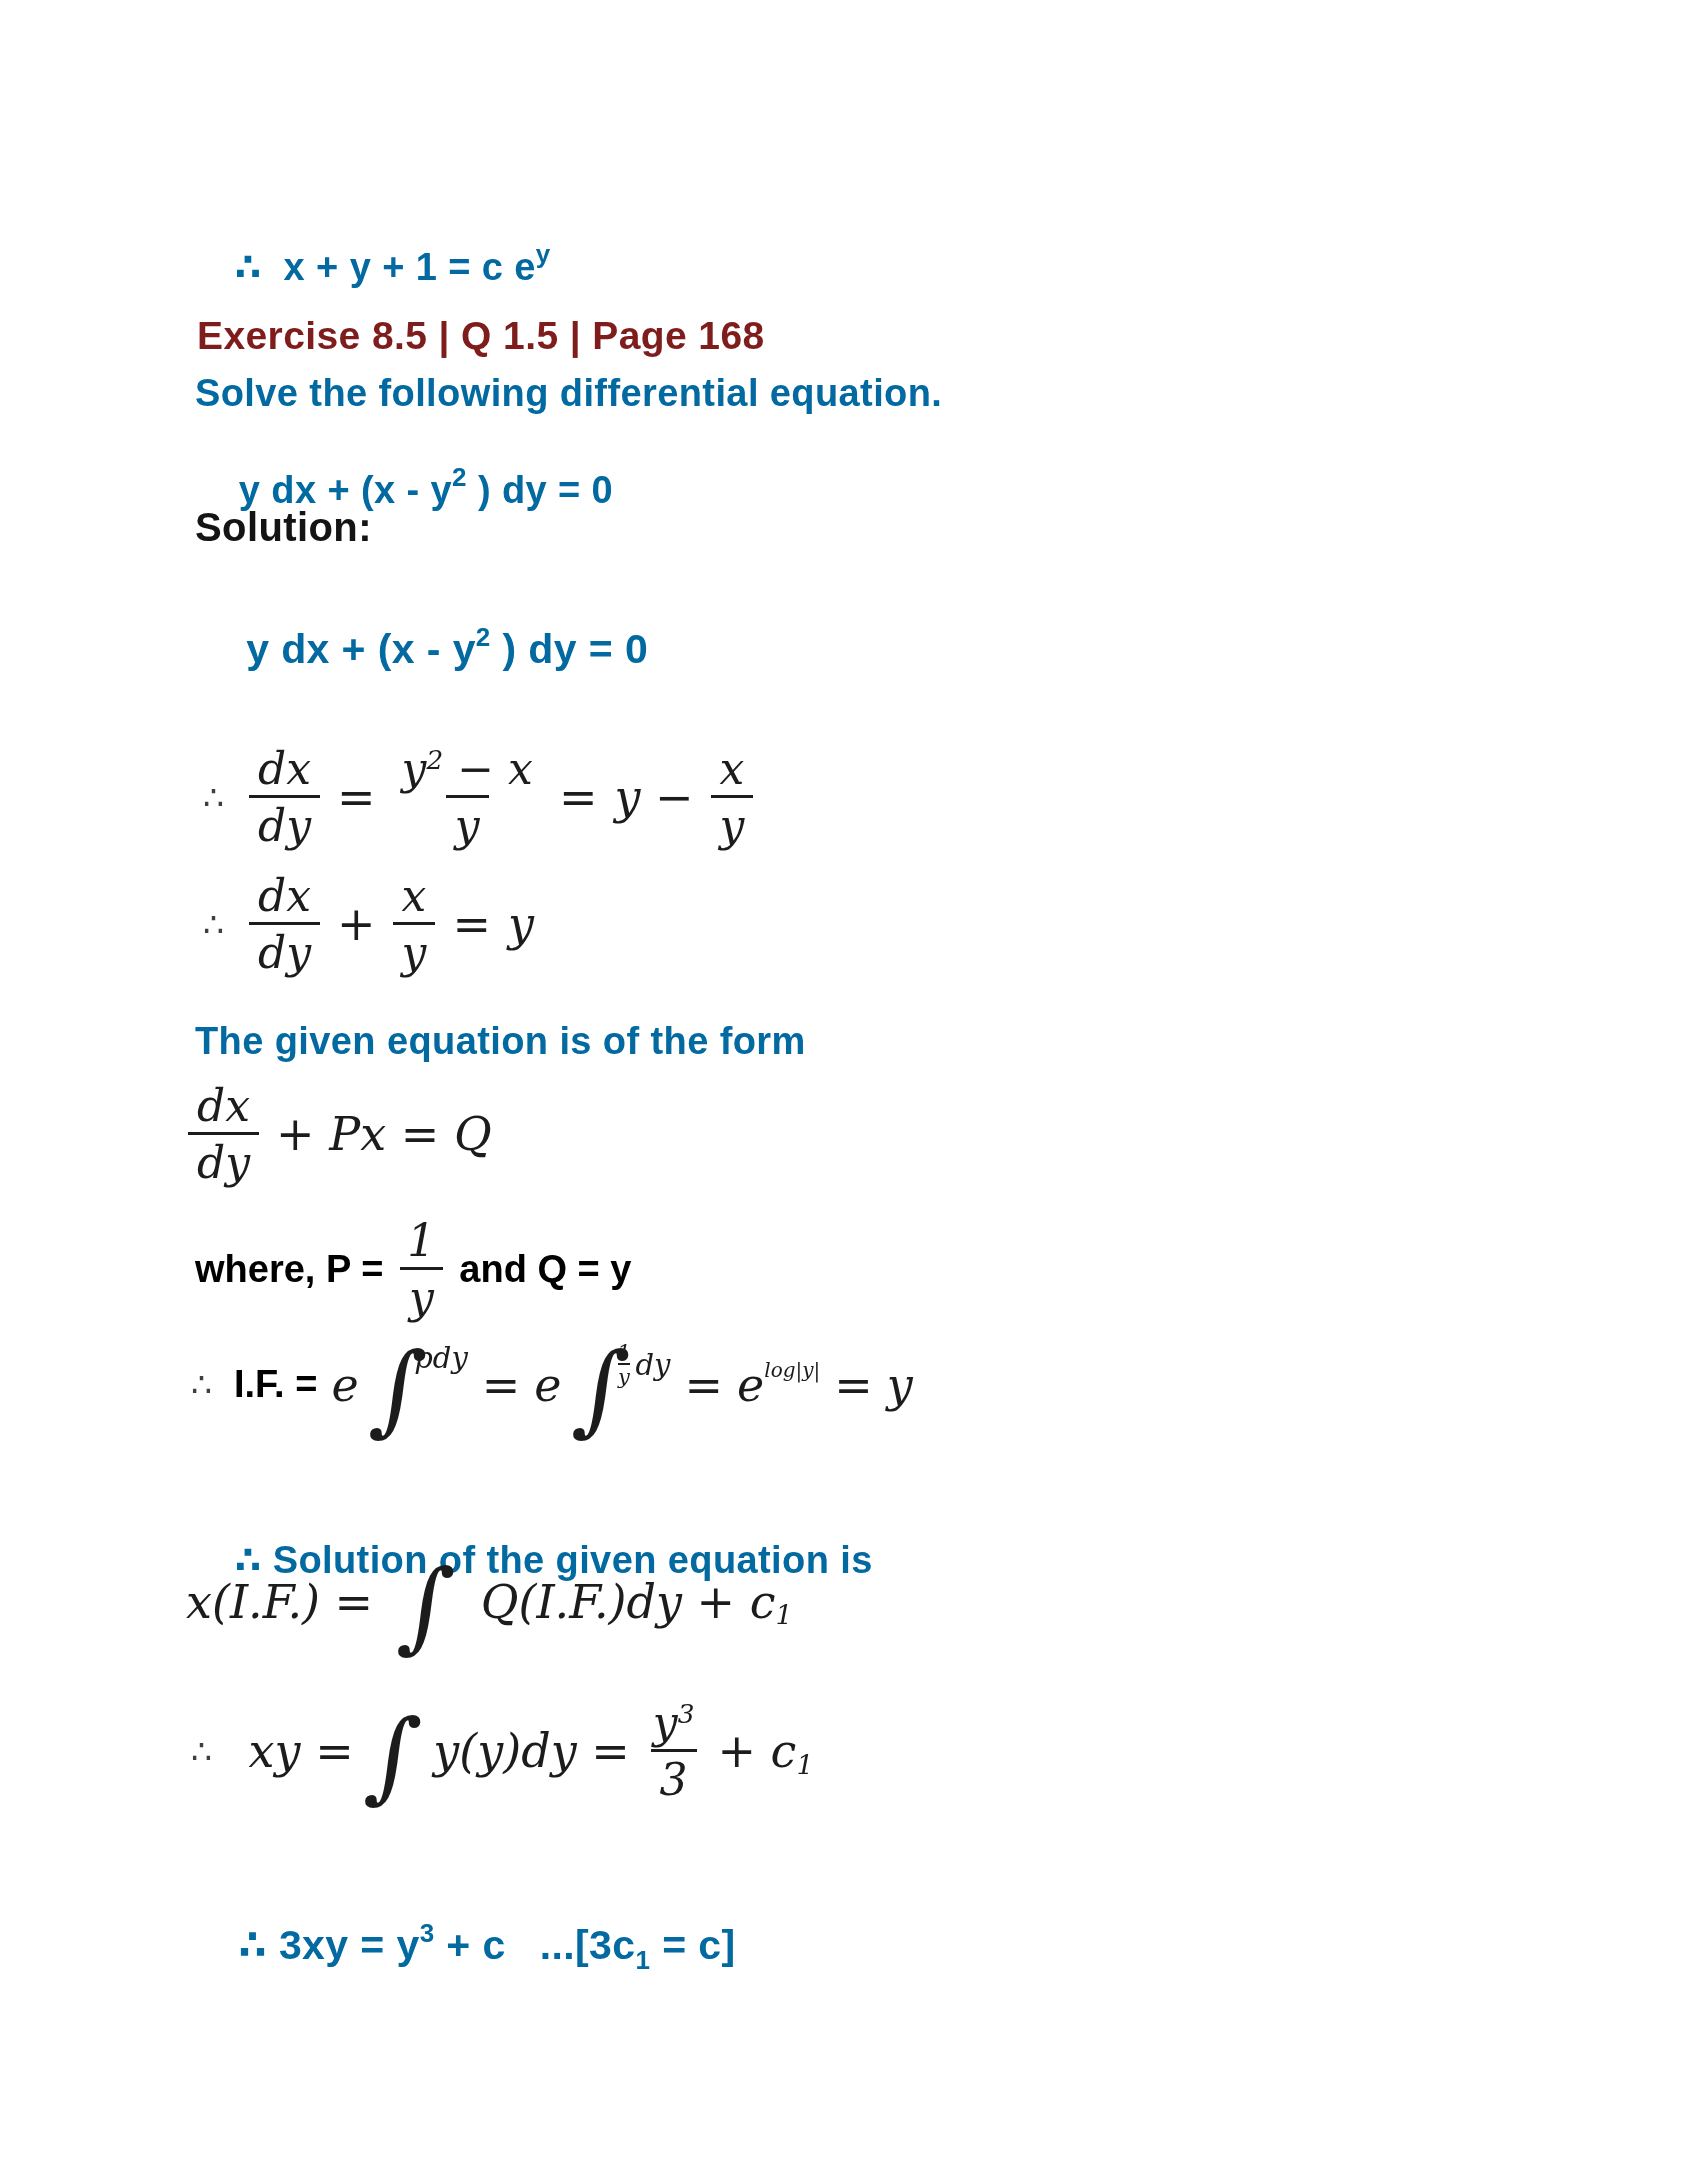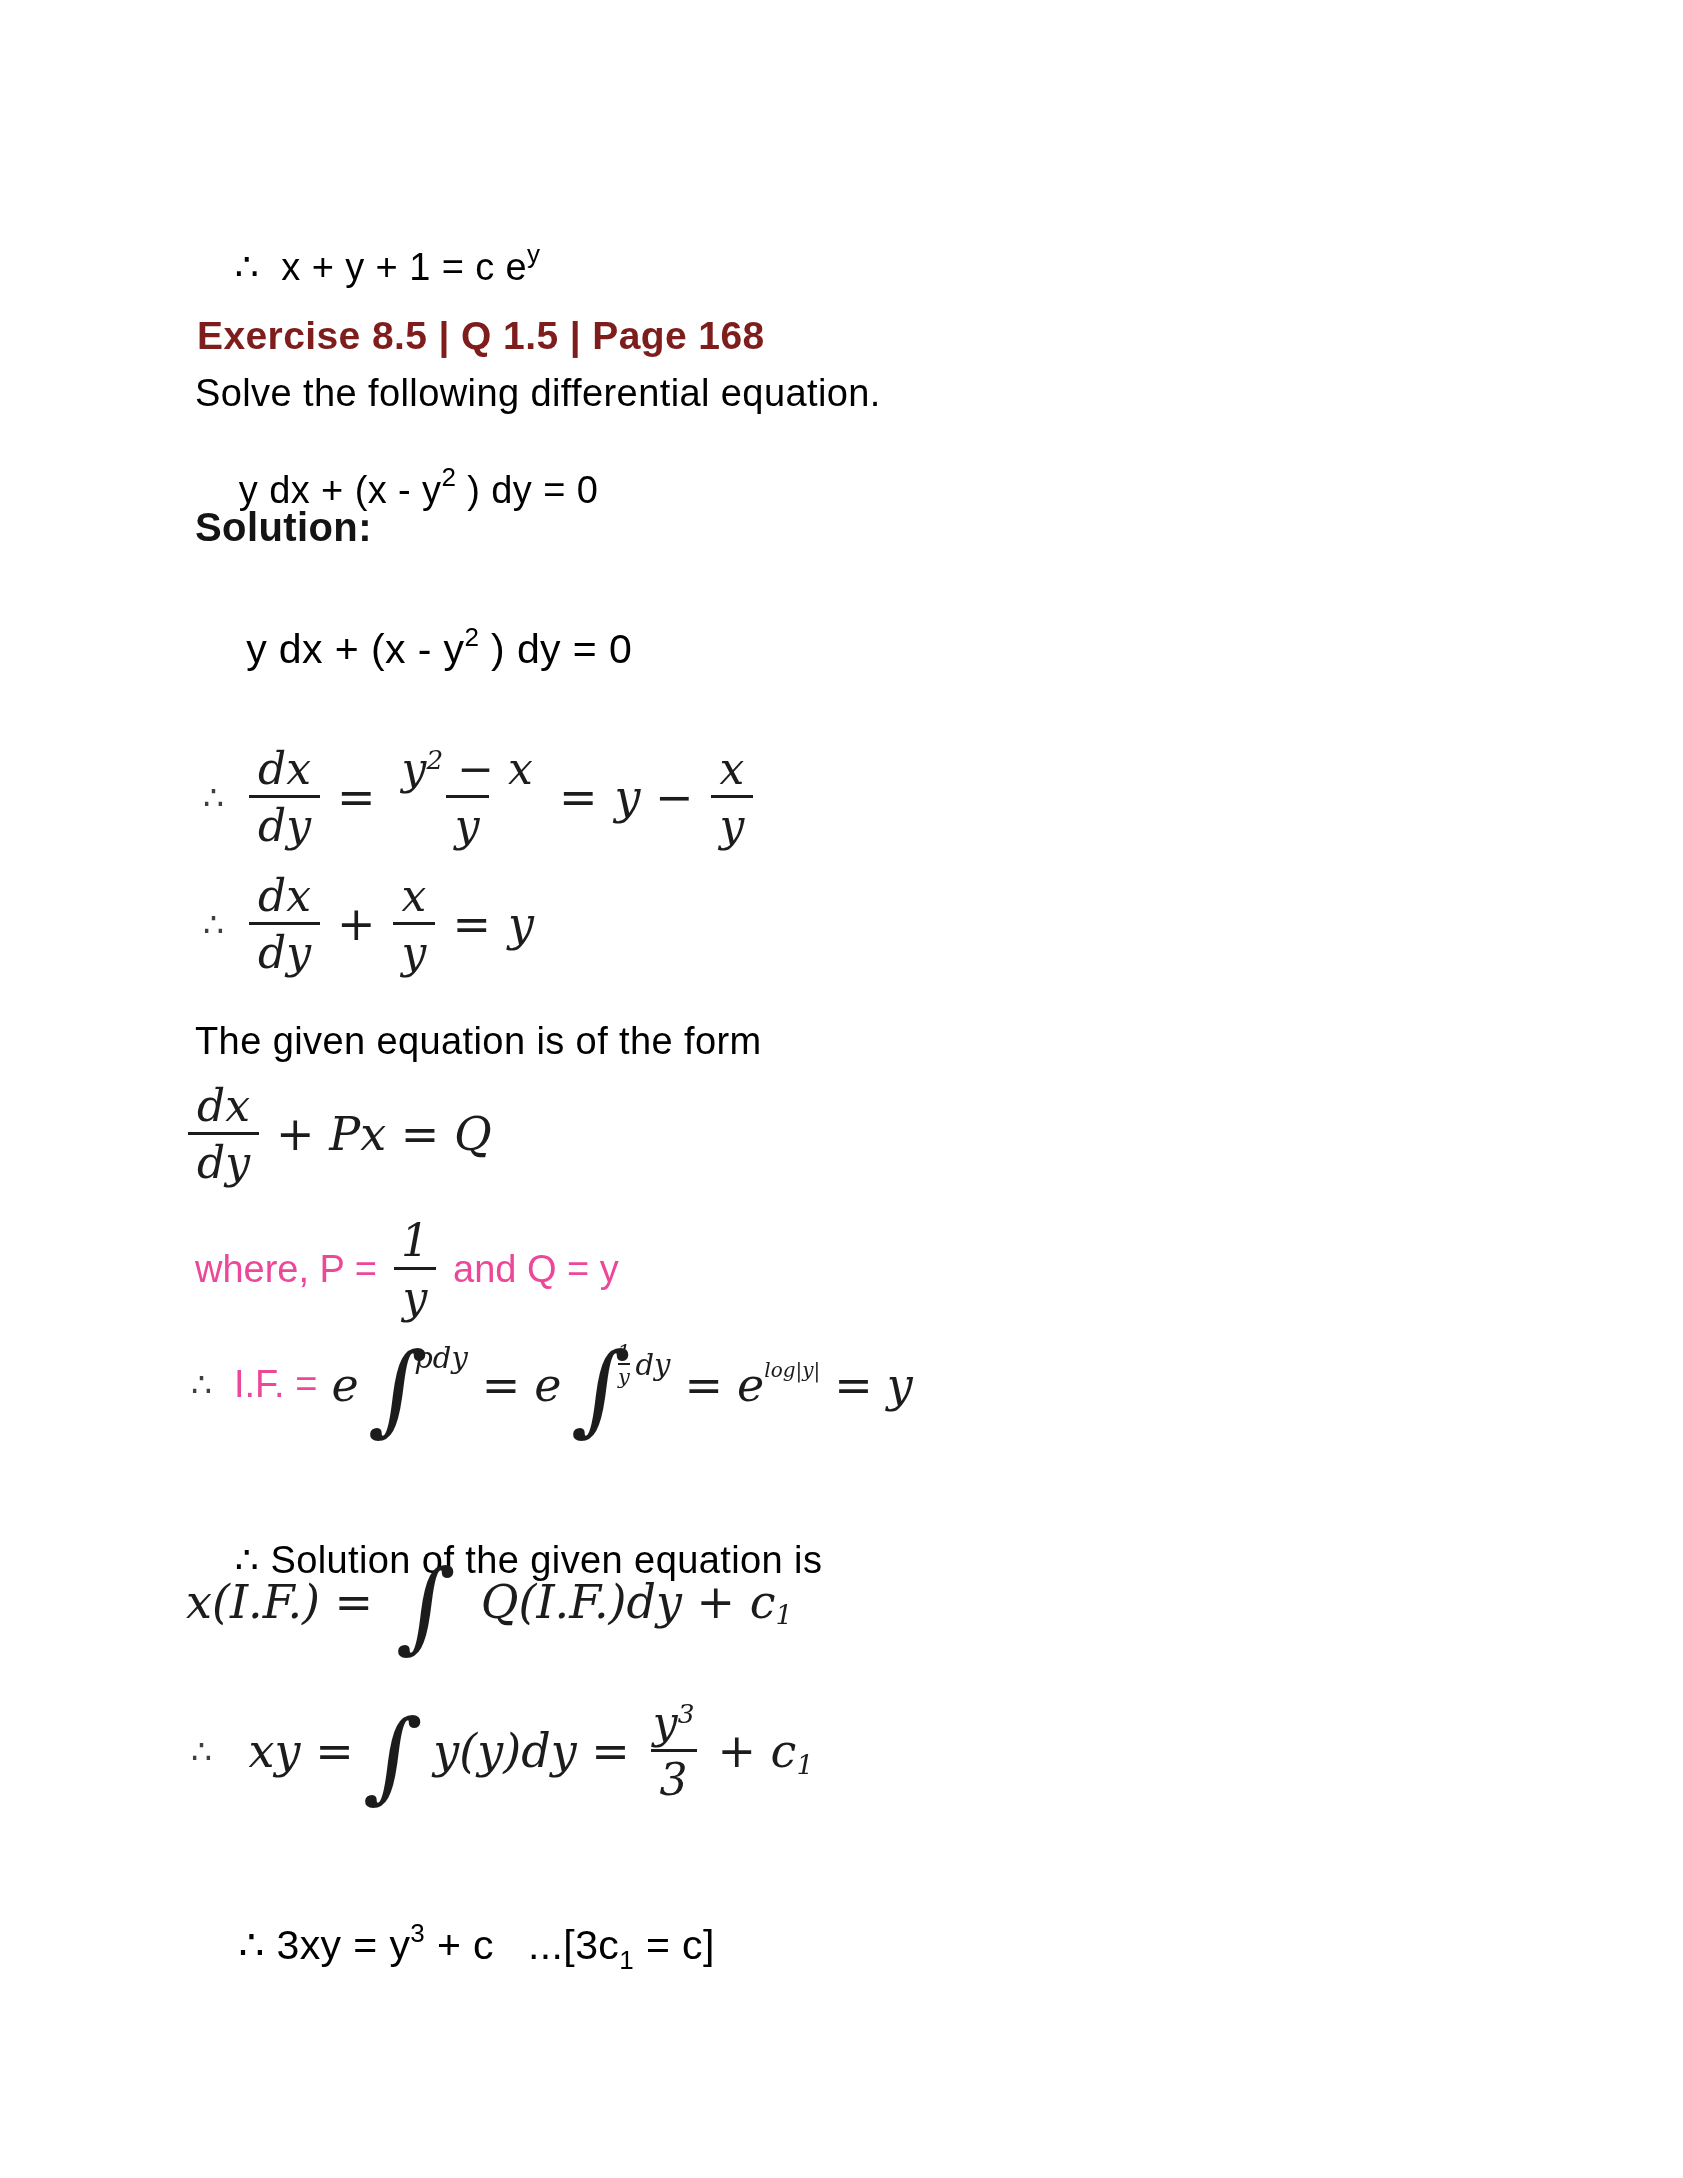--- a/index.html
+++ b/index.html
@@ -2,41 +2,41 @@
 <html><head>
 <meta charset="utf-8">
 <style>
   html,body { margin:0; padding:0; background:#ffffff; }
   .page {
     position:relative; width:1683px; height:2178px; background:#ffffff;
     font-family:"Liberation Sans","DejaVu Sans",sans-serif; overflow:hidden;
   }
   
   .sline {
-    position:absolute; font-size:38px; color:#000000;
-    letter-spacing:0.4px; white-space:pre;
+    position:absolute; font-size:38px; color:#0369a1;
+    letter-spacing:0.4px; white-space:pre;font-weight:bold;
   }
   .heading  { font-weight:bold; color:#7f1d1d; font-size:39px; }
   .sollabel { font-weight:bold; color:#141414; font-size:40px; }
   .big      { font-size:41px; }
   .sup-s { font-size:26px; position:relative; top:-17px; }
   .sub-s { font-size:26px; position:relative; top:10px; }
   
   .mline {
     position:absolute; display:flex; align-items:center; column-gap:17px;
     font-family:"DejaVu Serif","Liberation Serif",serif; font-style:italic;
     font-size:46px; color:#1c1c1c; white-space:pre;
   }
   .tf {
     font-family:"Liberation Sans","DejaVu Sans",sans-serif; font-style:normal;
     font-size:33px; color:#3f3f3f; margin-right:8px;
   }
   .sansin {
     font-family:"Liberation Sans","DejaVu Sans",sans-serif; font-style:normal;
-    font-size:38px; color:#ec4899;
+    font-size:38px; color:#000000;font-weight:bold;
   }
   .frac { display:inline-flex; flex-direction:column; align-items:center; line-height:1.12; font-size:44px; }
   .frac .num { padding:0 9px 2px 9px; }
   .frac .den { border-top:3px solid #1c1c1c; padding:3px 9px 0 9px; }
   .pre { white-space:pre; }
   .msup { font-size:0.60em; position:relative; top:-0.58em; }
   .msub { font-size:0.58em; position:relative; top:0.26em; }
   .esup { font-size:20px; position:relative; top:-24px; }
   .intwrap { display:inline-flex; align-items:flex-start; }
   .bigint {

